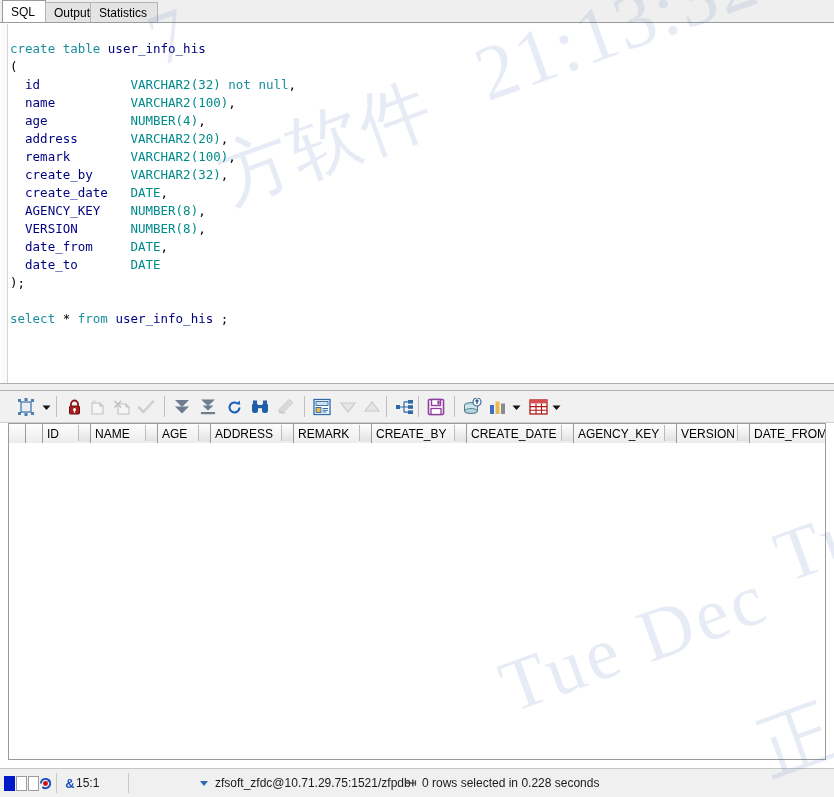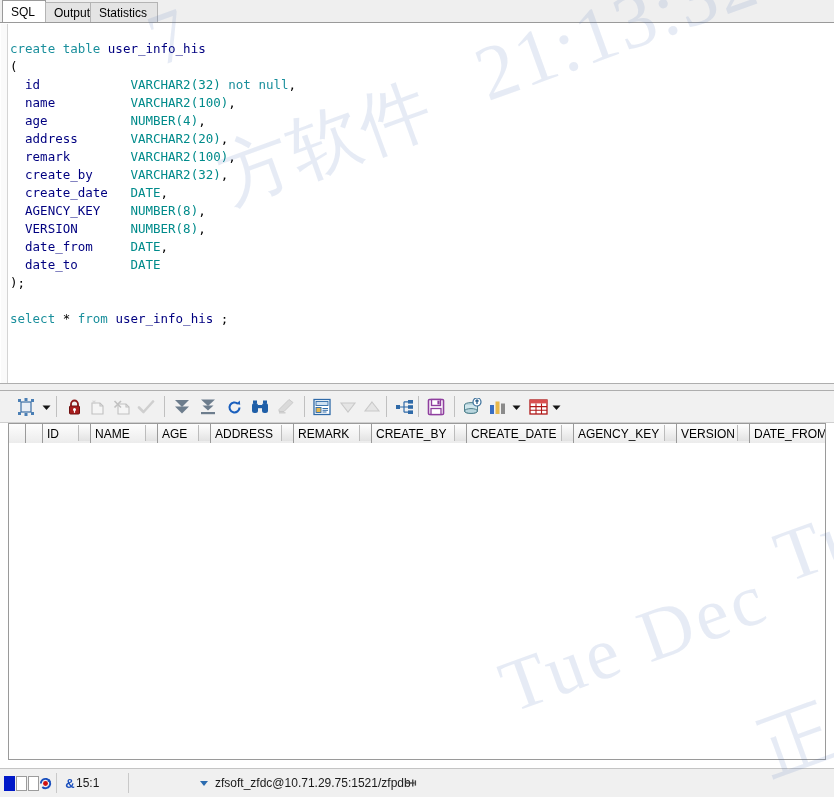--- a/index.html
+++ b/index.html
@@ -502,13 +502,14 @@
     <div class="caret" style="border-top-color:#2b6cb0;"></div>
   </div>
   <div class="st-cell" style="left:215px;">zfsoft_zfdc@10.71.29.75:1521/zfpdb</div>
   <div class="st-cell" style="left:404px;">
     <svg width="14" height="14" viewBox="0 0 16 16">
       <path d="M2 8 H12" stroke="#444" stroke-width="1.6"></path>
       <path d="M10 4 V12" stroke="#444" stroke-width="1.6"></path>
       <path d="M13 5 L13 11" stroke="#444" stroke-width="1.6"></path>
     </svg>
   </div>
+  <div class="st-cell" style="left:422px;">0 rows selected in 0.228 seconds</div>
 </div>
 
 </body></html>

